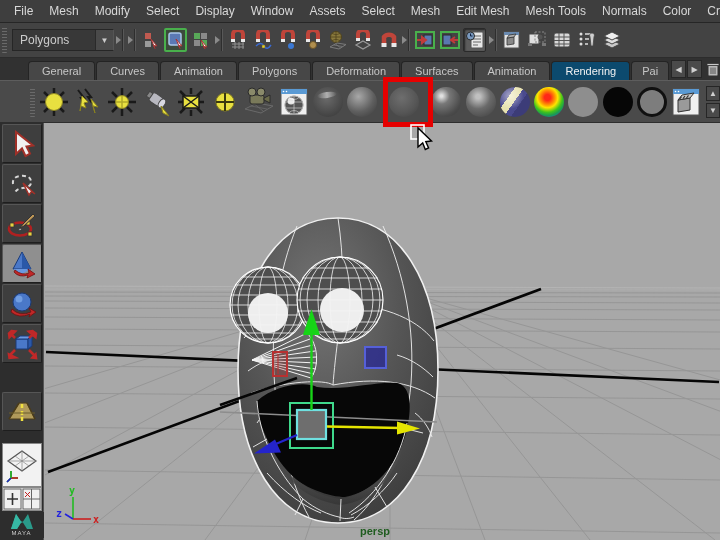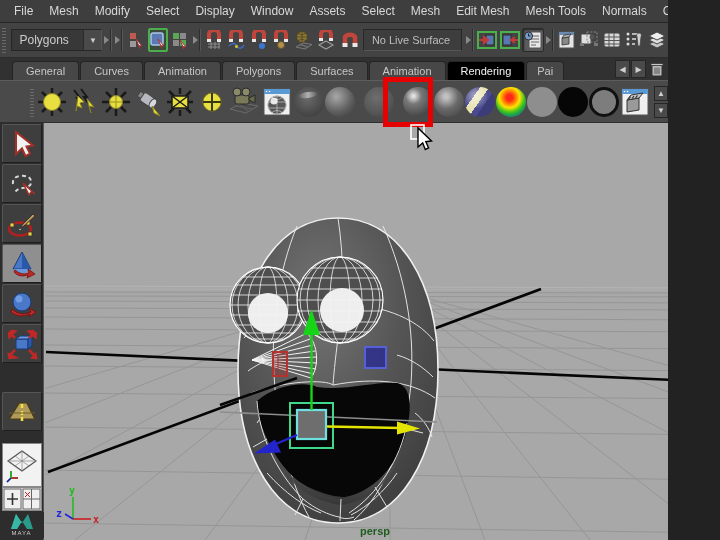--- a/index.html
+++ b/index.html
@@ -1,17 +1,17 @@
 <!DOCTYPE html>
 <html><head>
 <meta charset="utf-8">
 <style>
   * { margin:0; padding:0; box-sizing:border-box; }
   body { background:#222; font-family:"Liberation Sans", sans-serif; }
-  #app { position:relative; width:668px; height:540px; background:#a8a8a8; overflow:hidden;
+  #app { position:relative; width:720px; height:540px; background:#a8a8a8; overflow:hidden;
          font-family:"Liberation Sans", sans-serif; user-select:none; }
 
   
   .menubar { position:absolute; top:0; left:0; right:0; height:23px; background:#3e3e3e;
              border-bottom:1px solid #262626; display:flex; align-items:center;
              color:#d8d8d8; font-size:12px; padding:0 6px; }
   .menu-item { padding:0 8px; white-space:nowrap; cursor:default; }
 
   
   .statusline { position:absolute; top:23px; left:0; right:0; height:35px; background:#434343;
@@ -32,25 +32,25 @@
   .sbtn { width:23px; height:24px; margin:0 1px; display:flex; align-items:center; justify-content:center;
           border-radius:2px; }
   .sbtn.active { outline:2px solid #49b04c; outline-offset:-2px; background:#3c4a3c; }
   .sbtn.pressed { background:#5c5c5c; border:1px solid #2a2a2a; box-shadow:inset 1px 1px 2px #222; }
   .livefield { width:110px; height:22px; background:#3d3d3d; border:1px solid #272727;
                border-bottom-color:#565656; color:#bdbdbd; font-size:11px;
                display:flex; align-items:center; padding-left:8px; margin:0 3px; }
 
   
   .shelftabs { position:absolute; top:58px; left:0; right:0; height:22px; background:#313131;
-               display:flex; align-items:flex-end; padding-left:12px; }
+               display:flex; align-items:flex-end; padding-left:28px; }
   .tab { height:19px; padding:0 13px; margin-right:1px; background:#474747; color:#c6c6c6;
          font-size:11px; display:flex; align-items:center; border:1px solid #242424; border-bottom:none;
          border-radius:4px 4px 0 0; white-space:nowrap; }
-  .tab.active { background:#000000; color:#f2f2f2; }
+  .tab.active { background:#0c4a6e; color:#f2f2f2; }
   .tab.cut { padding:0 10px; }
   .tabctl { margin-left:auto; display:flex; align-items:center; height:22px; }
   .tab-arrow { width:15px; height:18px; background:#4a4a4a; border:1px solid #262626; color:#d0d0d0;
                font-size:8px; display:flex; align-items:center; justify-content:center; margin-left:1px; }
 
   
   .shelf { position:absolute; top:80px; left:0; right:0; height:43px; background:#4a4a4a;
            border-top:1px solid #5d5d5d; border-bottom:1px solid #2e2e2e;
            display:flex; align-items:center; padding-left:28px; }
   .shelf-item { width:35px; height:35px; display:flex; align-items:center; justify-content:center; }
@@ -207,23 +207,20 @@
       </svg>
     </div>
     <div class="sbtn">
       <svg width="20" height="20">
         <path d="M6,15 L6,7 A6,5 0 0 1 16,7 L16,15" stroke="#c0453a" stroke-width="4.5" fill="none"></path>
         <rect x="3.5" y="13" width="5" height="4" fill="#e8e8e8"></rect>
           <rect x="13.5" y="13" width="5" height="4" fill="#e8e8e8"></rect>
       </svg>
     </div>
 
-    <div class="livefield">
-      <span>No Live Surface</span>
-    </div>
     <div class="sep"></div>
 
     <div class="sbtn">
       <svg width="20" height="18">
         <rect x="1" y="1" width="18" height="16" fill="none" stroke="#49b04c" stroke-width="2"></rect>
         <rect x="9" y="4" width="8" height="10" fill="#5a78b0" stroke="#2a2a2a" stroke-width="1"></rect>
         <path d="M2,9 H10 M7,6 L11,9 L7,12 Z" stroke="#c03a3a" stroke-width="2" fill="#c03a3a"></path>
       </svg>
     </div>
     <div class="sbtn">
@@ -289,20 +286,23 @@
         <span>General</span>
       </div>
     <div class="tab">
         <span>Curves</span>
       </div>
     <div class="tab">
         <span>Animation</span>
       </div>
     <div class="tab">
         <span>Polygons</span>
+      </div>
+    <div class="tab">
+        <span>Deformation</span>
       </div>
     <div class="tab">
         <span>Surfaces</span>
       </div>
     <div class="tab">
         <span>Animation</span>
       </div>
     <div class="tab active">
         <span>Rendering</span>
       </div>

